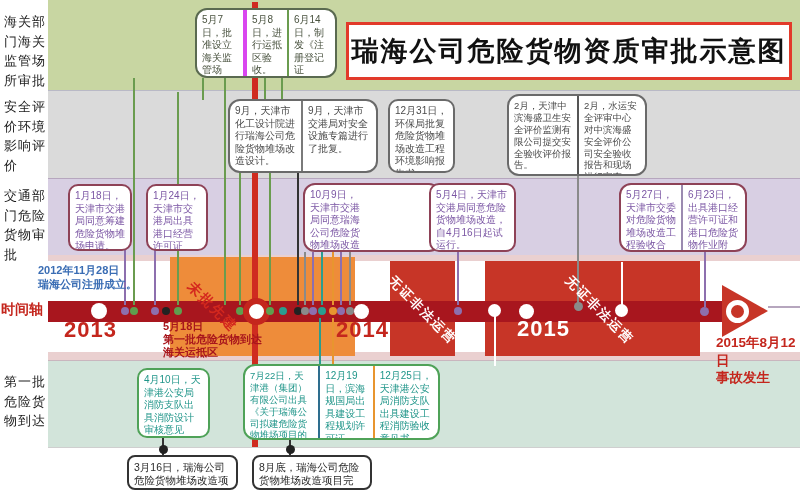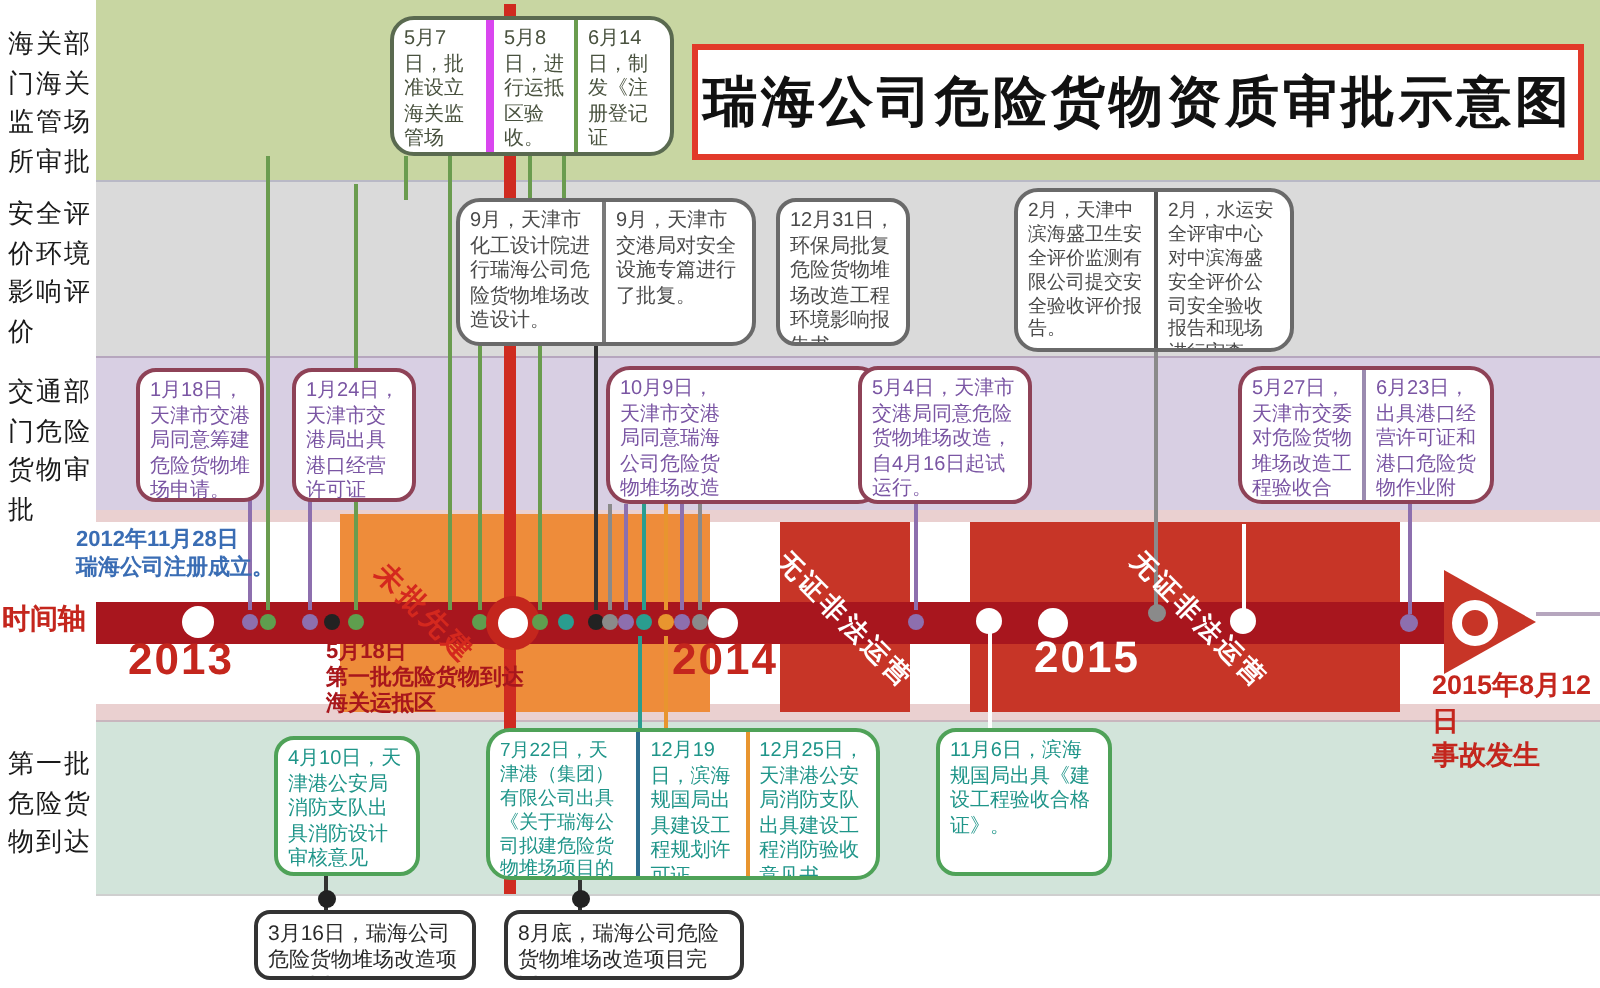--- a/index.html
+++ b/index.html
@@ -163,18 +163,17 @@
     <div class="col" style="width:60px;">5月27日，天津市交委对危险货物堆场改造工程验收合格。</div>
     <div class="col" style="width:64px;border-left:2px solid #9b8bb0;">6月23日，出具港口经营许可证和港口危险货物作业附证。</div>
   </div>
 
   <div class="callout c-teal" style="left:137px;top:368px;width:73px;height:70px;">4月10日，天津港公安局消防支队出具消防设计审核意见书。</div>
   <div class="group c-teal" style="left:243px;top:364px;width:197px;height:76px;">
     <div class="col" style="width:74px;font-size:9.5px;">7月22日，天津港（集团）有限公司出具《关于瑞海公司拟建危险货物堆场项目的规划意见》。</div>
     <div class="col" style="width:55px;border-left:2px solid #2e6e8e;">12月19日，滨海规国局出具建设工程规划许可证。</div>
     <div class="col" style="width:66px;border-left:2px solid #e8952f;">12月25日，天津港公安局消防支队出具建设工程消防验收意见书。</div>
   </div>
-  <div class="callout c-teal" style="left:468px;top:364px;width:88px;height:74px;">11月6日，滨海规国局出具《建设工程验收合格证》。</div>
 
   <div class="callout c-black" style="left:127px;top:455px;width:111px;height:35px;">3月16日，瑞海公司危险货物堆场改造项目开工。</div>
   <div class="callout c-black" style="left:252px;top:455px;width:120px;height:35px;">8月底，瑞海公司危险货物堆场改造项目完工。</div>
 
 </div>
 
 </body></html>

